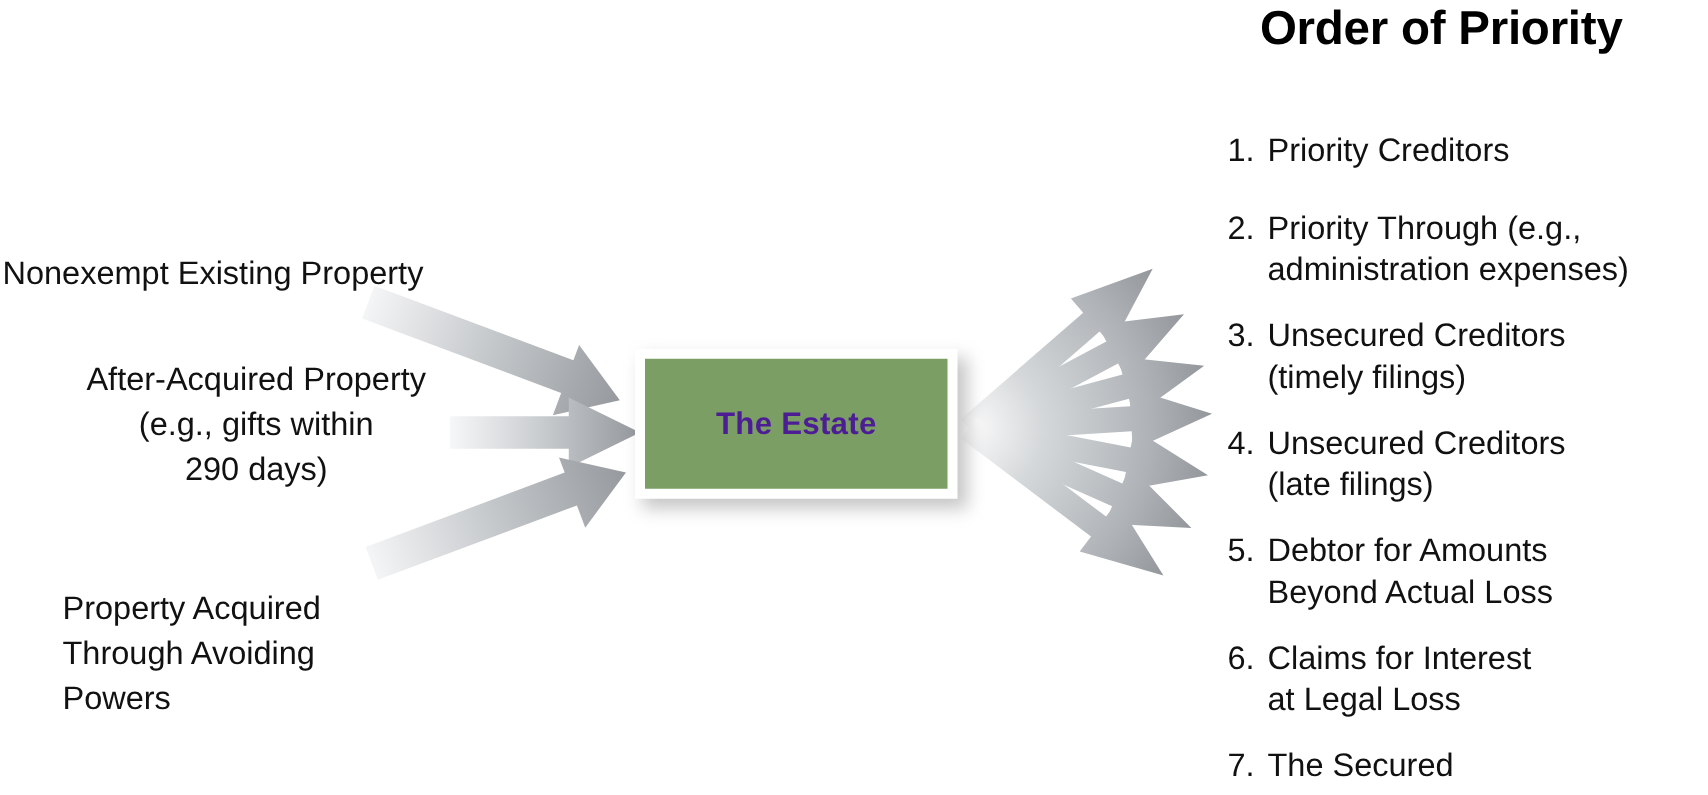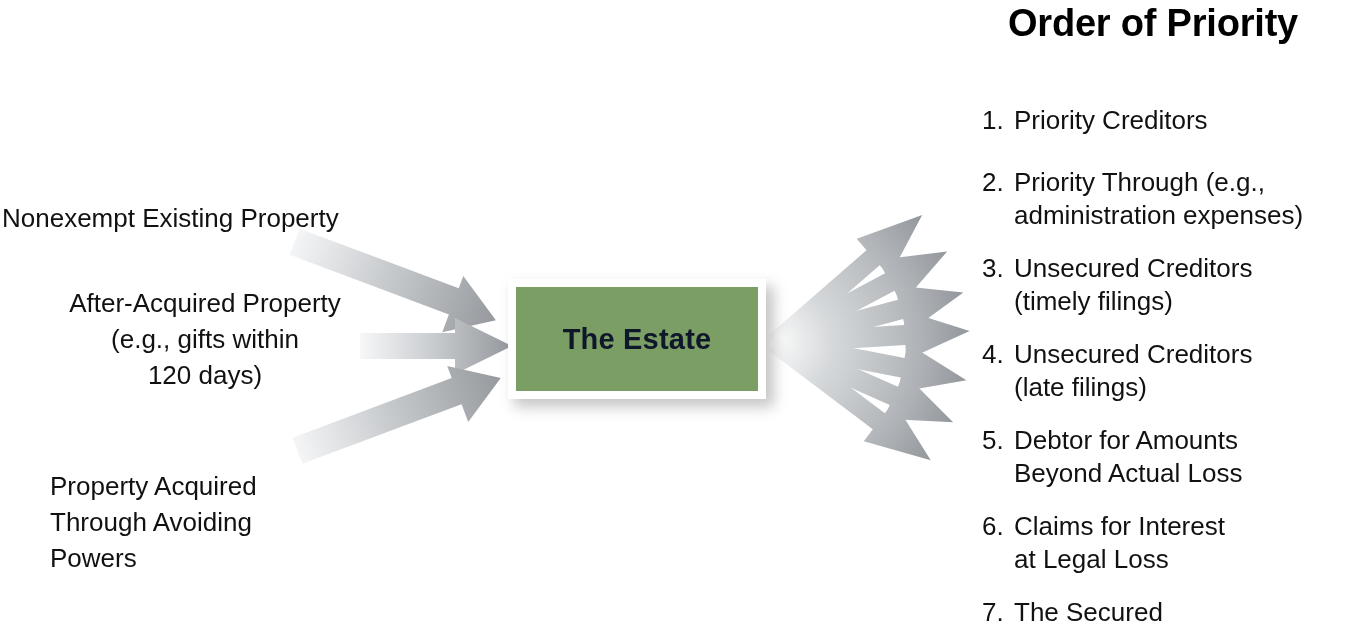--- a/index.html
+++ b/index.html
@@ -96,23 +96,23 @@
   }
   .estate-box {
     width: 100%;
     height: 100%;
     background: #7b9e64;
     display: flex;
     align-items: center;
     justify-content: center;
   }
   .estate-label {
-    font-size: 29px;
+    font-size: 25px;
     font-weight: bold;
-    color: #0f172a;
+    color: #4c1d95;
     letter-spacing: 0.2px;
   }
 
   
   #priority-list {
     position: absolute;
     left: 982px;
     top: 104px;
     width: 384px;
   }
@@ -192,21 +192,21 @@
     <g transform="rotate(37 775 343)">
       <polygon fill="url(#gR)" points="775,333 905,333 905,318 970,343 905,368 905,353 775,353"></polygon>
     </g>
   </svg>
 
   <div class="title">Order of Priority</div>
 
   <div class="src-label" id="src-1">Nonexempt Existing Property</div>
   <div class="src-label" id="src-2">After-Acquired Property
 (e.g., gifts within
-120 days)</div>
+290 days)</div>
   <div class="src-label" id="src-3">Property Acquired
 Through Avoiding
 Powers</div>
 
   <div class="estate-wrap">
     <div class="estate-shadow"></div>
     <div class="estate-frame">
       <div class="estate-box">
         <span class="estate-label">The Estate</span>
       </div>

